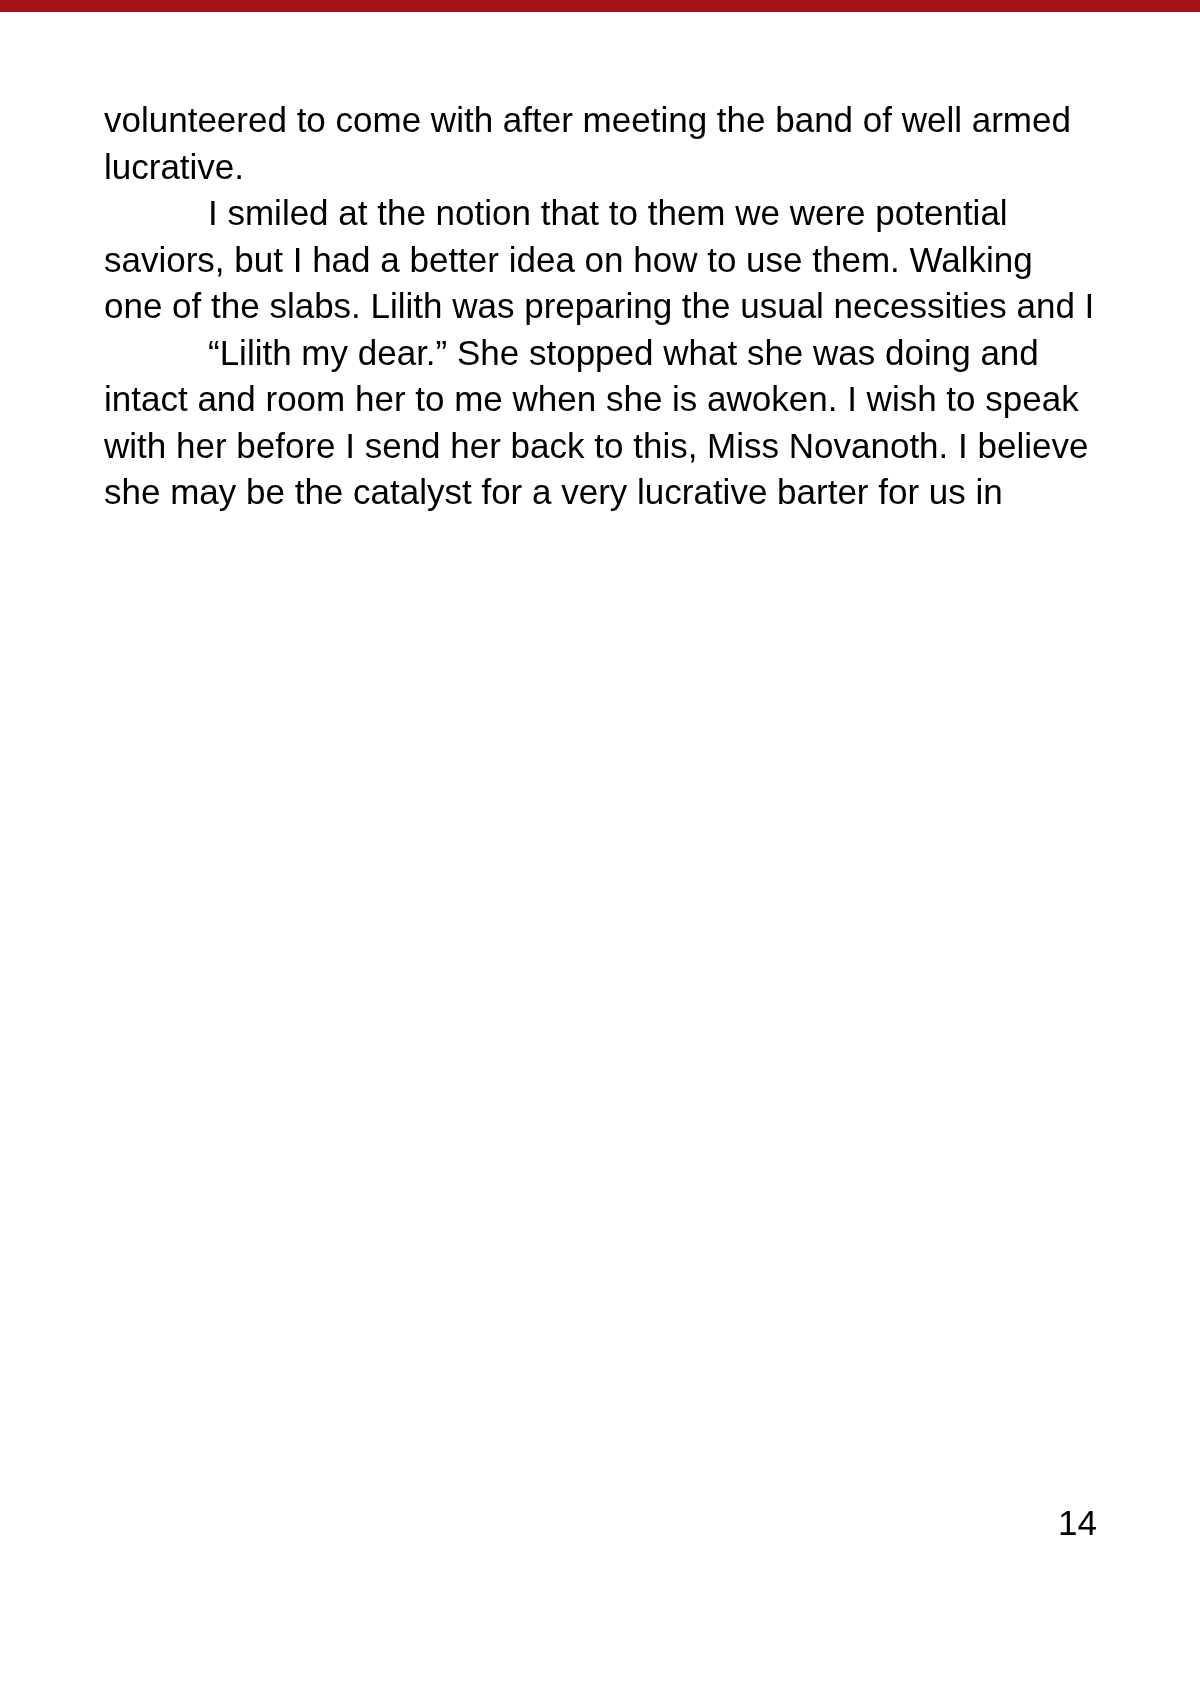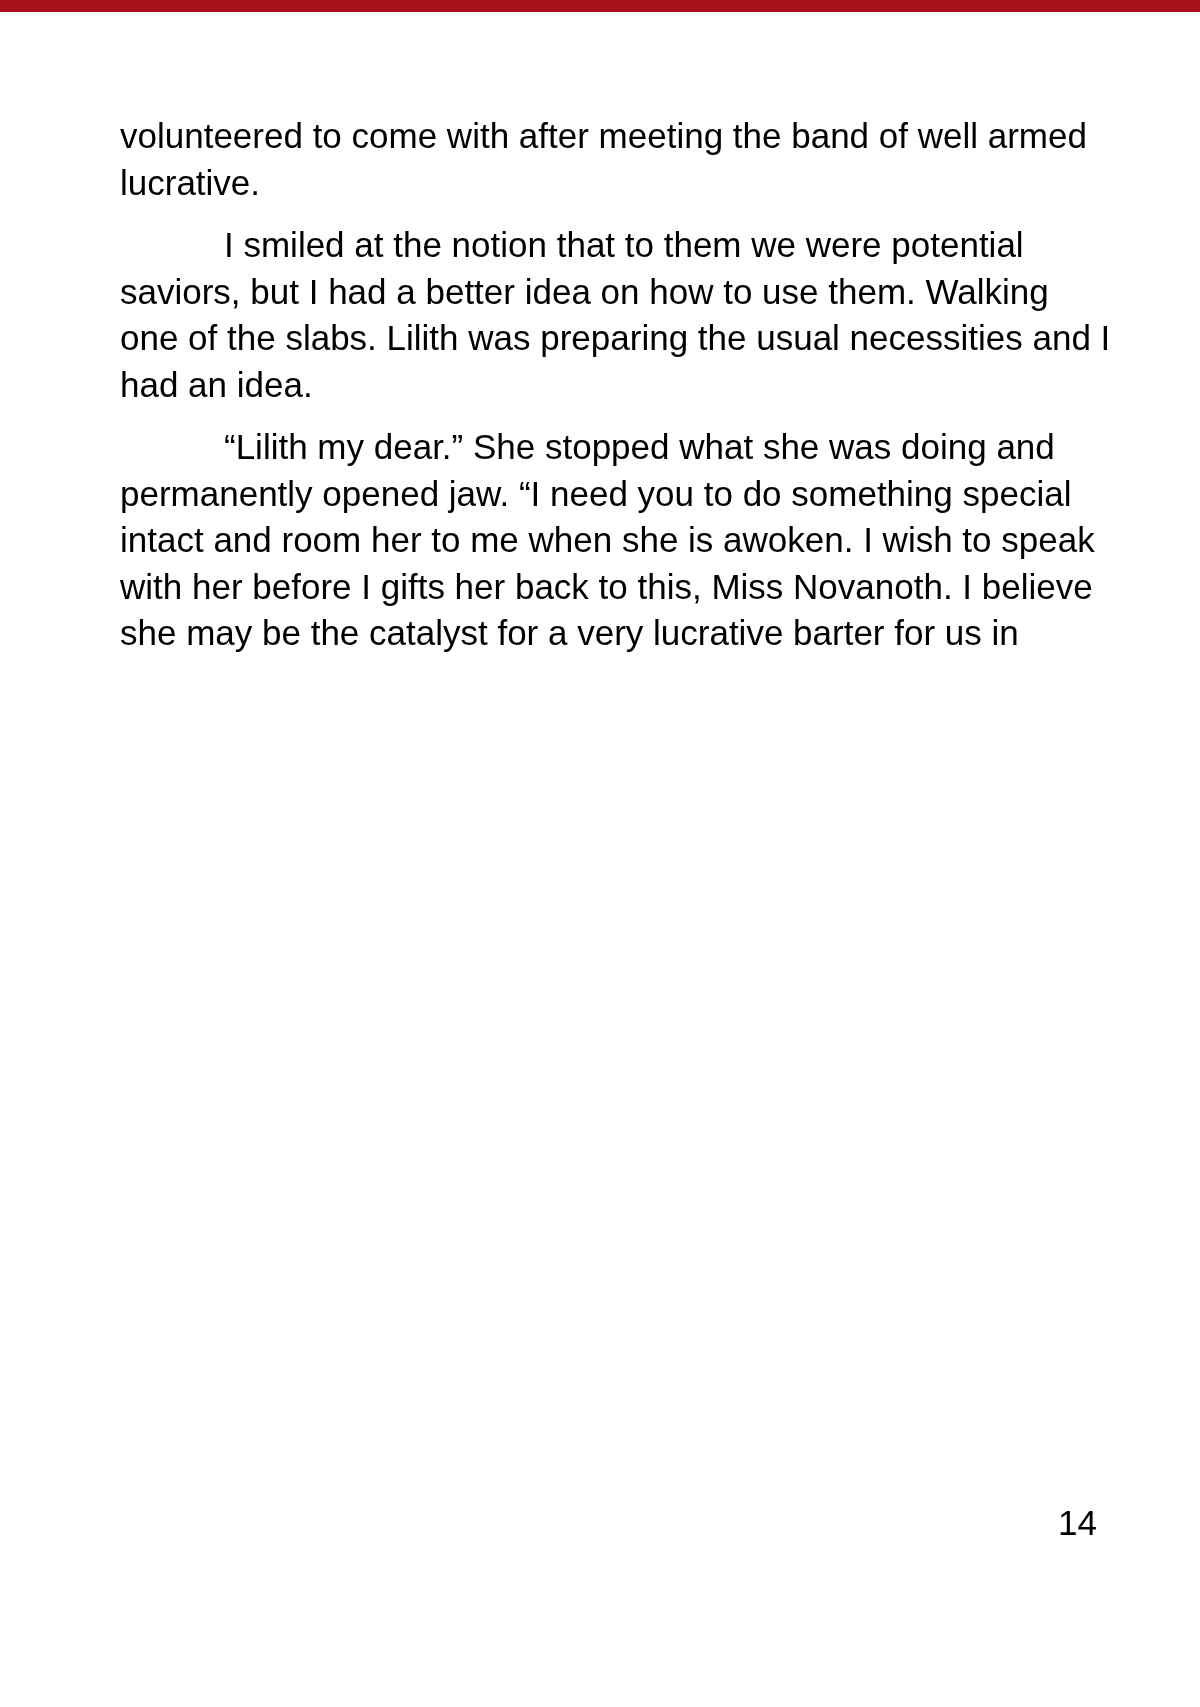--- a/index.html
+++ b/index.html
@@ -28,21 +28,21 @@
     position: absolute;
     top: 97px;
     left: 104px;
     width: 1012px;
     font-size: 35px;
     line-height: 46.5px;
     font-weight: 400;
     letter-spacing: 0;
   }
   .paragraph {
-    margin: 16px;
+    margin: 0;
     padding: 0;
   }
   .text-line {
     white-space: pre;
     height: 46.5px;
   }
   .text-line.first-indent {
     padding-left: 104px;
   }
   .page-number {
@@ -61,24 +61,22 @@
   <div class="top-bar" style="background: rgb(165, 18, 24);"></div>
   <div class="text-block">
       <div class="paragraph">
         <div class="text-line">volunteered to come with after meeting the band of well armed</div>
         <div class="text-line">lucrative.</div>
       </div>
       <div class="paragraph">
         <div class="text-line first-indent">I smiled at the notion that to them we were potential</div>
         <div class="text-line">saviors, but I had a better idea on how to use them. Walking</div>
         <div class="text-line">one of the slabs. Lilith was preparing the usual necessities and I</div>
-        <div class="text-line">had an idea.</div>
       </div>
       <div class="paragraph">
         <div class="text-line first-indent">“Lilith my dear.” She stopped what she was doing and</div>
-        <div class="text-line">permanently opened jaw. “I need you to do something special</div>
         <div class="text-line">intact and room her to me when she is awoken. I wish to speak</div>
-        <div class="text-line">with her before I gifts her back to this, Miss Novanoth. I believe</div>
+        <div class="text-line">with her before I send her back to this, Miss Novanoth. I believe</div>
         <div class="text-line">she may be the catalyst for a very lucrative barter for us in</div>
       </div>
     </div>
   <div class="page-number">14</div>
 </div>
 
 </body></html>

